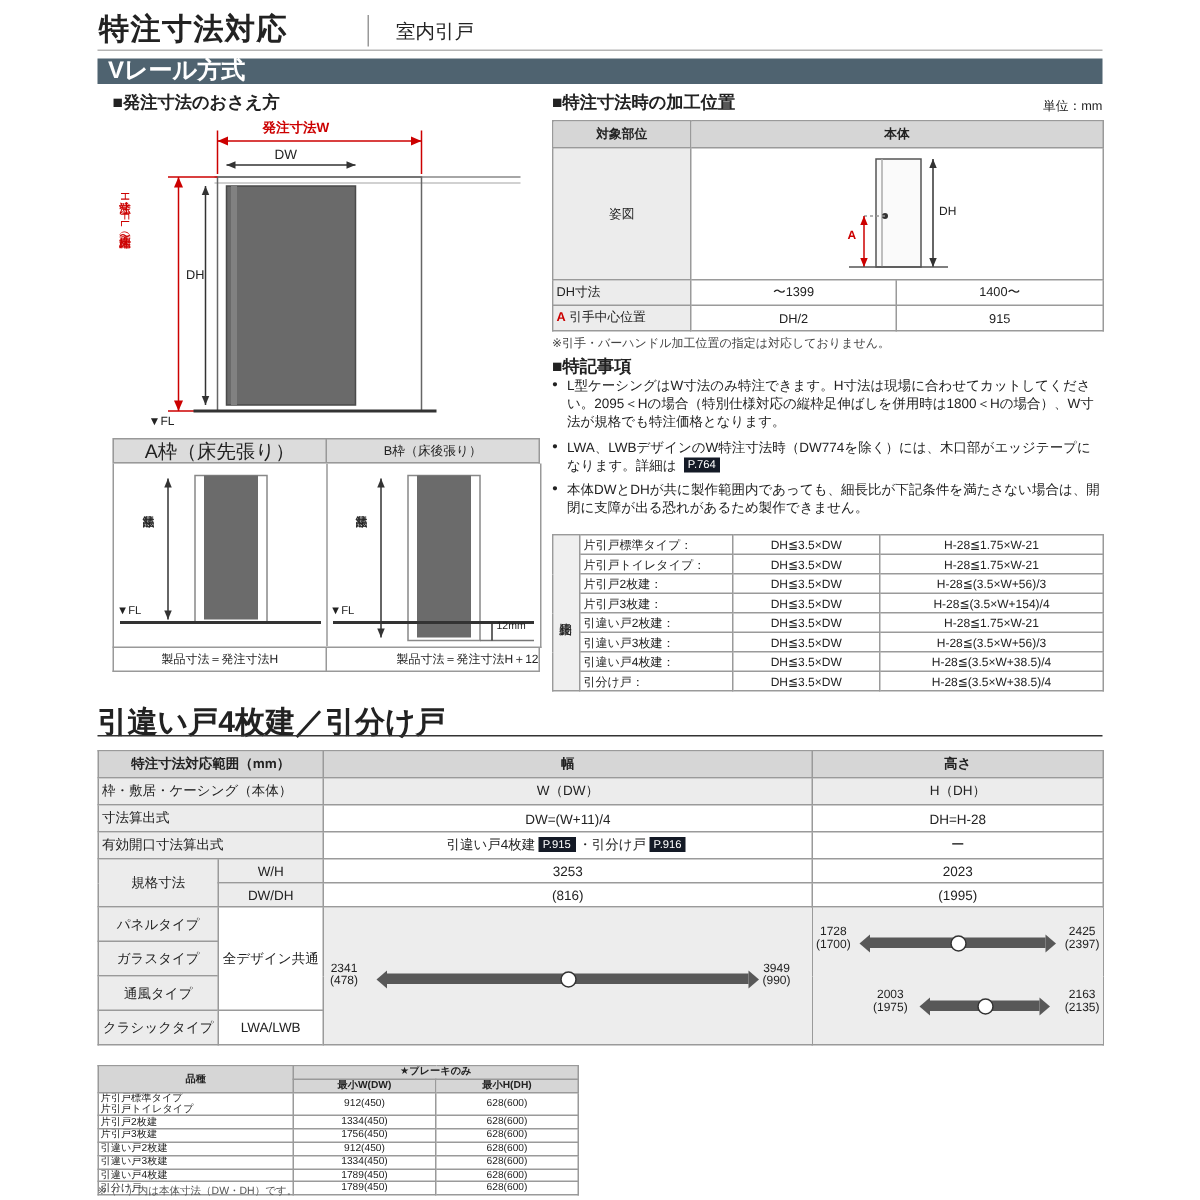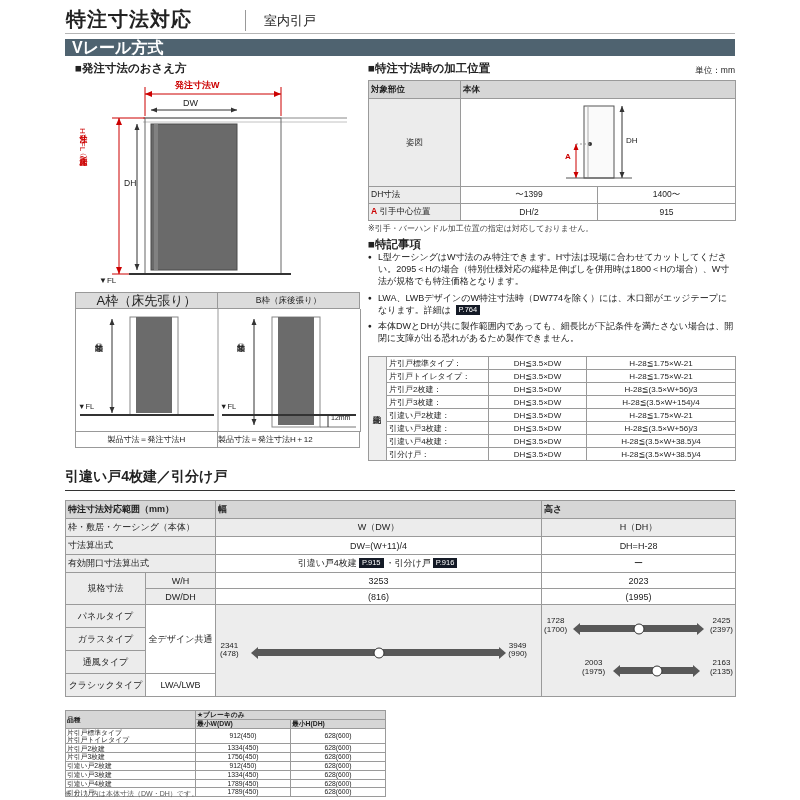--- a/index.html
+++ b/index.html
@@ -4,21 +4,21 @@
 <style>
   html,body{margin:0;padding:0;background:#fff}
   #page{position:relative;width:800px;height:800px;background:#fff;overflow:hidden;
         font-family:"Liberation Sans","DejaVu Sans",sans-serif;color:#222}
   .abs{position:absolute}
   .b{font-weight:bold}
   .red{color:#c00}
   .vtext{writing-mode:vertical-rl}
   table{border-collapse:collapse;table-layout:fixed}
   td{border:1px solid #9a9a9a;font-size:9px;padding:0 2px;overflow:hidden;white-space:nowrap;vertical-align:middle}
-  .hd{background:#d6d6d6;font-weight:bold}
+  .hd{background:#d6d6d6;text-align:center;font-weight:bold}
   .lh{background:#ececec}
   .ctr{text-align:center}
   .sec-heading{font-size:11.5px;font-weight:bold}
   .pbadge{display:inline-block;background:#141a26;color:#fff;font-size:7.5px;padding:0 3px;margin:0 2px;line-height:10px;vertical-align:1px}
   .pbadge:empty{display:none}
   .optional:empty{display:none}
   
   .remark{position:relative;padding-left:10px;margin-bottom:5px;font-size:9px;line-height:1.32;white-space:normal}
   .remark::before{content:"●";position:absolute;left:0;top:1px;font-size:6.5px}
   
@@ -191,21 +191,21 @@
         <line x1="252" y1="106" x2="252" y2="118" stroke="#333"></line>
       </svg>
       <span class="abs vtext" style="left:16px;top:28px;font-size:8px">製品寸法</span>
       <span class="abs vtext" style="left:158px;top:28px;font-size:8px">製品寸法</span>
       <span class="abs" style="left:2px;top:93px;font-size:7.5px">▼FL</span>
       <span class="abs" style="left:144px;top:93px;font-size:7.5px">▼FL</span>
       <span class="abs" style="left:255px;top:105px;font-size:7px">12mm</span>
     </div>
     <div style="display:flex">
       <div style="width:142px;height:15px;border:1px solid #999;border-top:none;font-size:8px;text-align:center;line-height:15px">製品寸法＝発注寸法H</div>
-      <div style="width:142px;height:15px;border:1px solid #999;border-top:none;border-left:none;font-size:8px;text-align:left;line-height:15px">製品寸法＝発注寸法H＋12</div>
+      <div style="width:142px;height:15px;border:1px solid #999;border-top:none;border-left:none;font-size:8px;text-align:right;line-height:15px">製品寸法＝発注寸法H＋12</div>
     </div>
   </div>
 
   <table id="slenderTable" class="abs" style="left:368px;top:356px;width:367px">
     <colgroup>
         <col style="width:18px">
         <col style="width:102px">
         <col style="width:98px">
         <col style="width:149px">
       </colgroup>
@@ -247,21 +247,21 @@
           <td class="ctr">H-28≦(3.5×W+38.5)/4</td>
         </tr>
     <tr style="height:13px">
           <td>引分け戸：</td>
           <td class="ctr">DH≦3.5×DW</td>
           <td class="ctr">H-28≦(3.5×W+38.5)/4</td>
         </tr>
   </tbody>
     </table>
 
-  <div class="abs b" style="left:65px;top:468px;font-size:14px">引違い戸4枚建／引分け戸</div>
+  <div class="abs b" style="left:65px;top:468px;font-size:20px">引違い戸4枚建／引分け戸</div>
   <div class="abs" style="left:65px;top:490px;width:670px;border-top:1.5px solid #333"></div>
 
   <table id="mainTable" class="abs" style="left:65px;top:500px;width:670px">
     <colgroup>
         <col style="width:80px">
         <col style="width:70px">
         <col style="width:326px">
         <col style="width:194px">
       </colgroup>
     <tbody>

